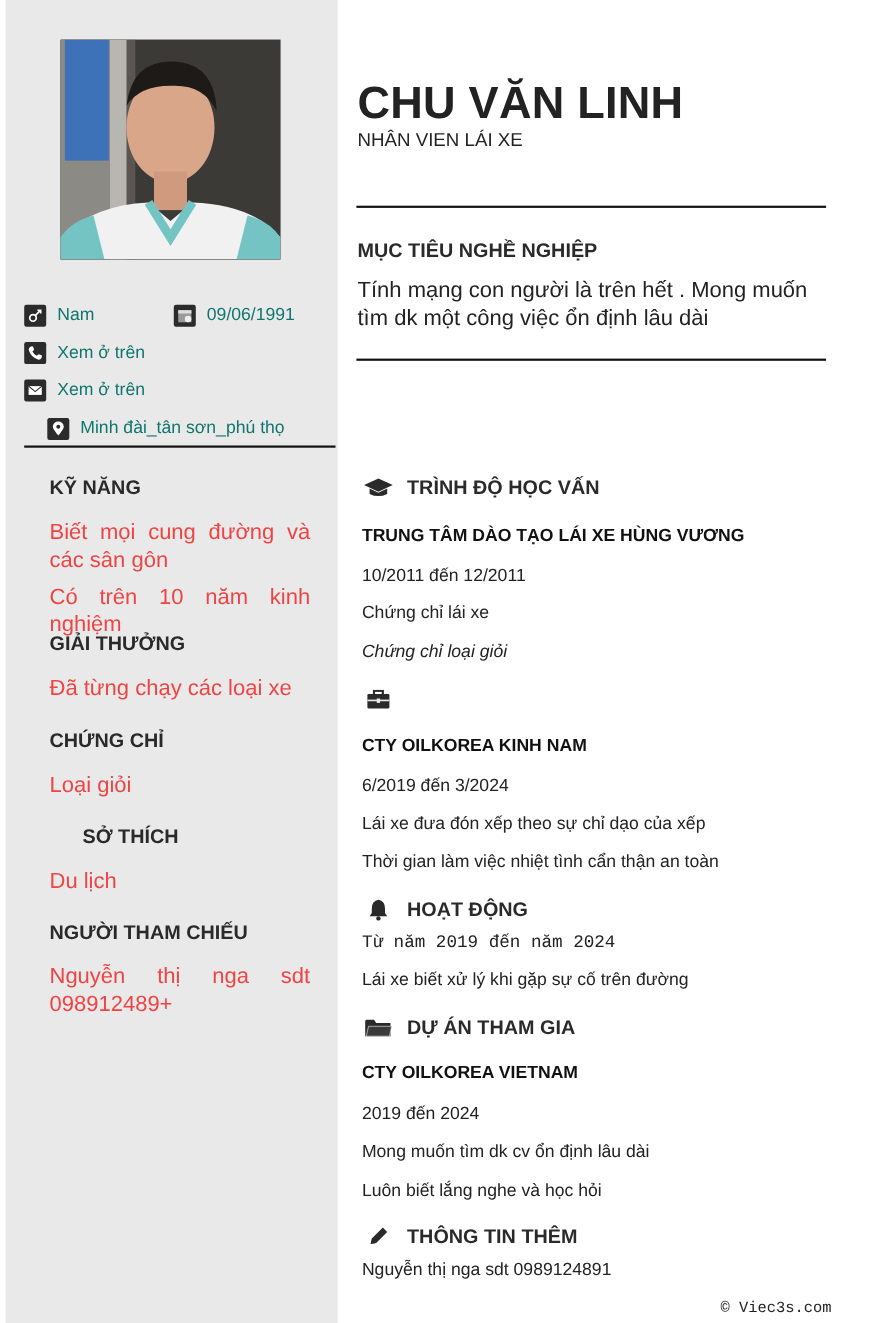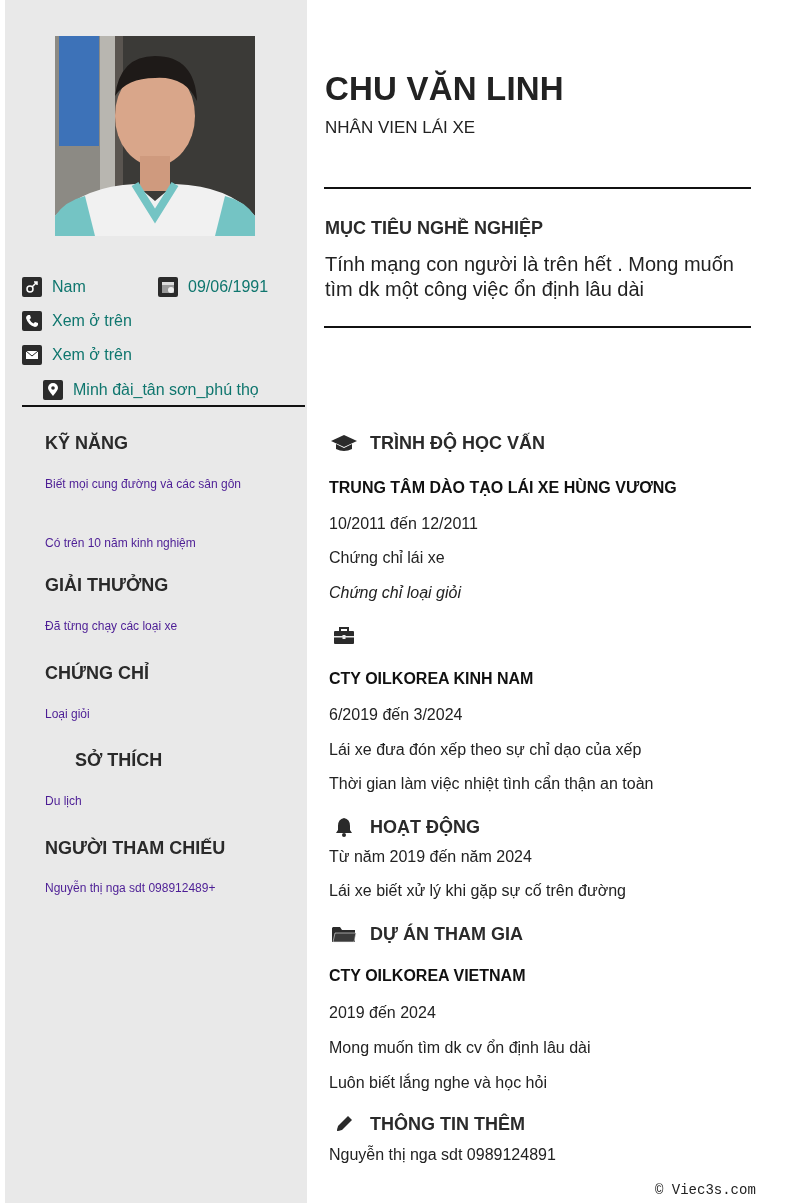--- a/index.html
+++ b/index.html
@@ -10,24 +10,24 @@
   .photo { position: absolute; left: 55px; top: 36px; width: 200px; height: 200px; overflow: hidden; background: #3a3a3a; }
   .photo svg { display: block; }
 
   .contact-row { position: absolute; font-size: 16px; color: #0f766e; display: flex; align-items: center; height: 22px; margin-top: 19px; }
   .ico-box { width: 20px; height: 20px; background: #2b2b2b; border-radius: 2px; display: flex; align-items: center; justify-content: center; margin-right: 10px; }
   .ico-box svg { display: block; }
 
   .divider { position: absolute; height: 2px; background: #111; }
 
   .side-h { position: absolute; left: 45px; font-size: 18px; font-weight: bold; color: #2a2a2a; }
-  .side-p { position: absolute; left: 45px; width: 237px; font-size: 12px; line-height: 25px; color: #4c1d95; text-align: justify; }
+  .side-p { position: absolute; left: 45px; width: 237px; font-size: 20px; line-height: 25px; color: #ef4444; text-align: justify; }
   .justify-last { text-align-last: left; }
 
-  .name { position: absolute; left: 325px; top: 70px; font-size: 33px; font-weight: bold; color: #222; letter-spacing: 0.2px; }
+  .name { position: absolute; left: 325px; top: 70px; font-size: 41px; font-weight: bold; color: #222; letter-spacing: 0.2px; }
   .role { position: absolute; left: 325px; top: 118px; font-size: 17px; color: #222; }
   .sec-h { position: absolute; left: 325px; font-size: 18px; font-weight: bold; color: #2a2a2a; }
   .obj-p { position: absolute; left: 325px; width: 420px; font-size: 20px; line-height: 25px; color: #222; }
 
   .main-h { position: absolute; left: 330px; display: flex; align-items: center; font-size: 18px; font-weight: bold; color: #2a2a2a; }
   .main-h .mico { width: 28px; height: 22px; margin-right: 12px; display: flex; align-items: center; justify-content: center; }
   .sub-b { position: absolute; left: 329px; font-size: 16px; font-weight: bold; color: #111; }
   .txt { position: absolute; left: 329px; font-size: 16px; color: #222; }
 
   .footer { position: absolute; left: 655px; top: 1182px; font-family: "Liberation Mono", "DejaVu Sans Mono", monospace; font-size: 14px; color: #222; }
@@ -159,21 +159,21 @@
 
 <div class="main-h" style="top:816px;">
   <span class="mico">
     <svg width="18" height="20" viewBox="0 0 18 20">
         <path d="M9 1 Q3 2 3 9 L3 13 L1 16 L17 16 L15 13 L15 9 Q15 2 9 1Z" fill="#2a2a2a"></path>
         <circle cx="9" cy="18" r="2" fill="#2a2a2a"></circle>
       </svg>
   </span>
   <span>HOẠT ĐỘNG</span>
 </div>
-<div class="txt" style="top:848px;">Từ năm 2019 đến năm 2024</div>
+<div class="txt" style="top:848px;font-family:Liberation Mono, monospace;">Từ năm 2019 đến năm 2024</div>
 <div class="txt" style="top:882px;">Lái xe biết xử lý khi gặp sự cố trên đường</div>
 
 <div class="main-h" style="top:923px;">
   <span class="mico">
     <svg width="26" height="18" viewBox="0 0 26 18">
         <path d="M1 3 L1 17 L24 17 L24 5 L11 5 L9 2 L2 2Z" fill="#2a2a2a"></path>
         <path d="M4 8 L25 8 L23 17 L2 17Z" fill="#3a3a3a" stroke="#e9e9e9" stroke-width="0.6"></path>
       </svg>
   </span>
   <span>DỰ ÁN THAM GIA</span>

